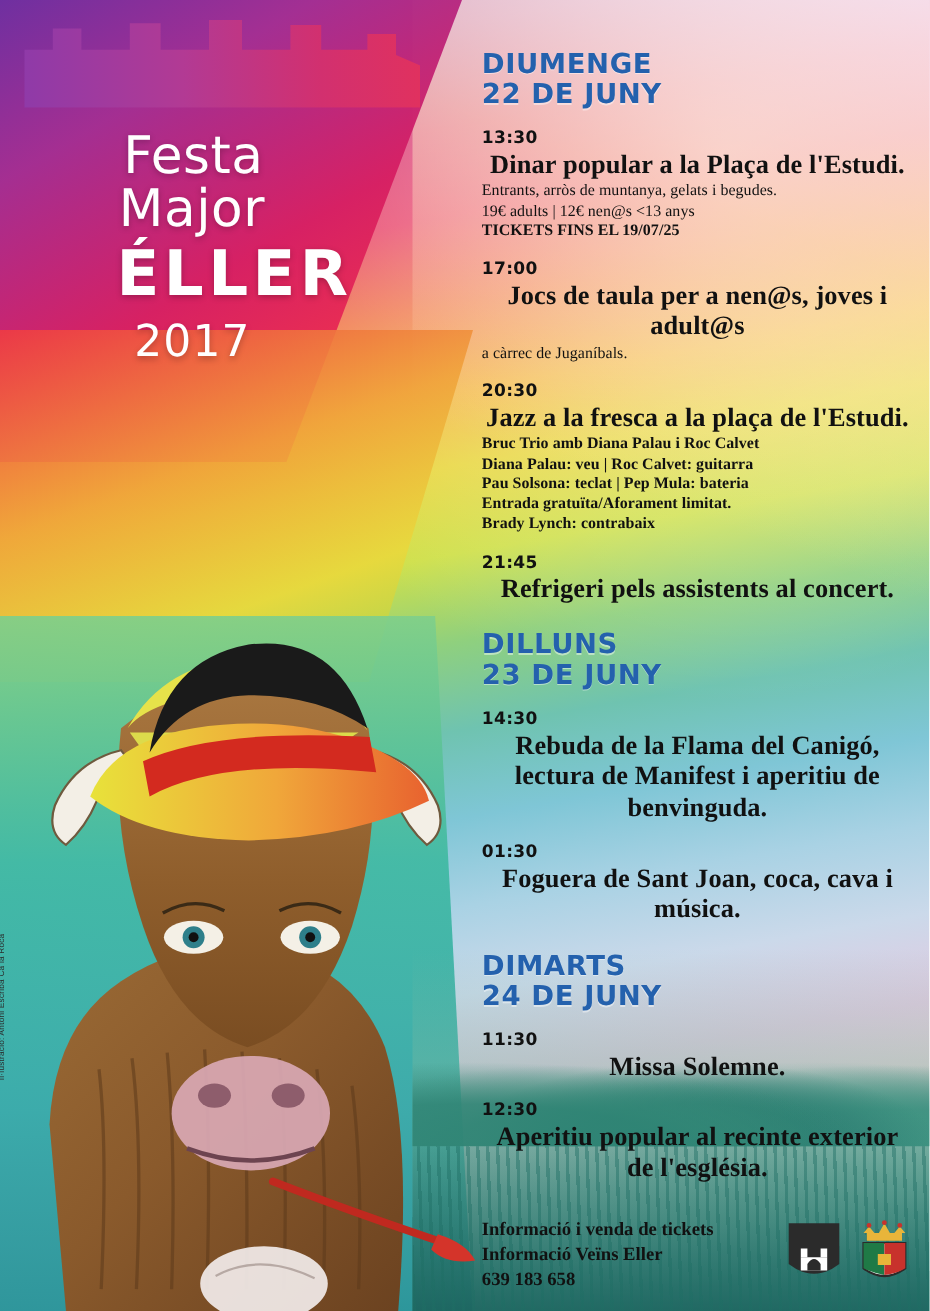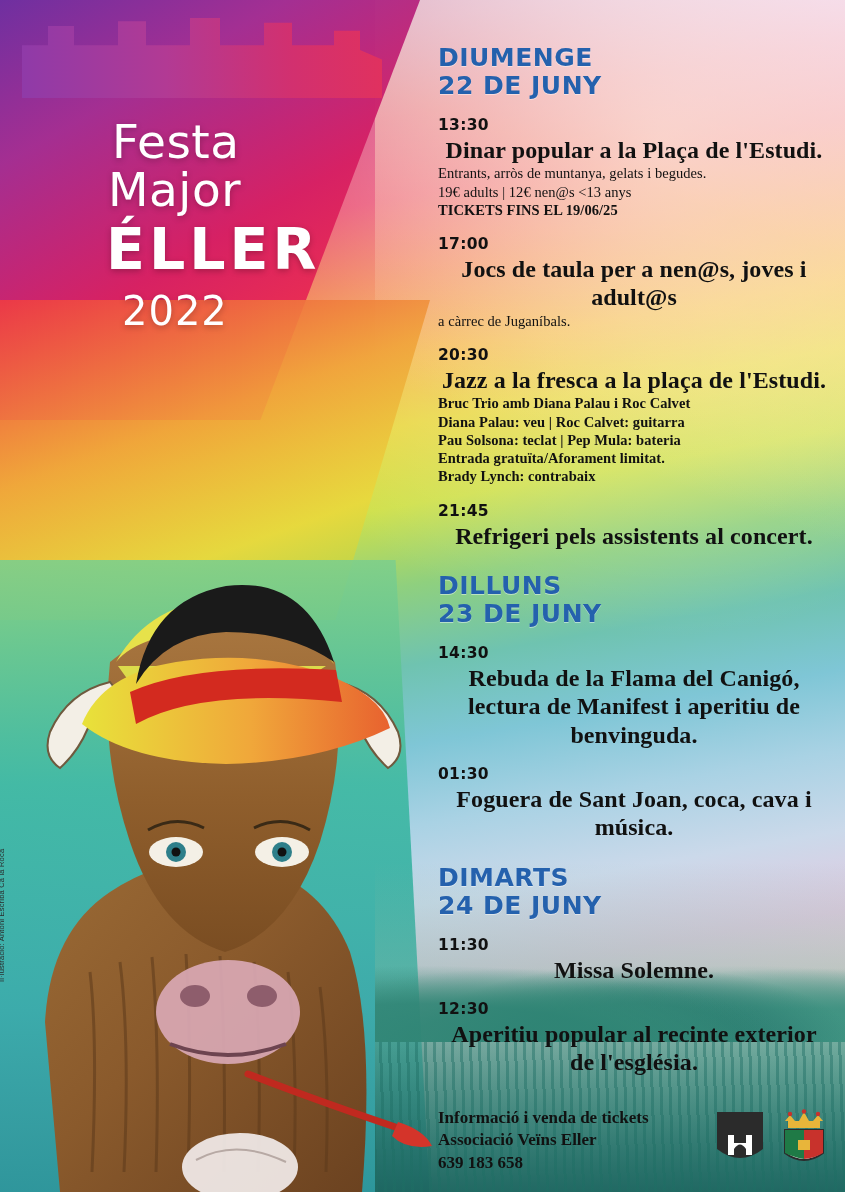--- a/index.html
+++ b/index.html
@@ -263,33 +263,33 @@
     <path d="M180 712 q58 22 116 0" stroke="#6d4450" stroke-width="4" fill="none"></path>
 
     <path d="M258 742 Q330 770 420 800" stroke="#c0291f" stroke-width="7" fill="none" stroke-linecap="round"></path>
     <path d="M408 790 q26 8 34 24 q-26 4 -40 -10 Z" fill="#d4342a"></path>
   </svg>
 
   <div class="title-block">
     <div class="title-festa">Festa</div>
     <div class="title-major">Major</div>
     <div class="title-eller">ÉLLER</div>
-    <div class="title-year">2022</div>
+    <div class="title-year">2017</div>
   </div>
 
   <div class="credit">Il·lustració: Antoni Escribà Ca la Roca</div>
 
   <div class="programme" id="programme">
       <div class="day-head"><span>DIUMENGE</span><span class="l2">22 DE JUNY</span></div>
       <div class="block">
         <div class="time">13:30</div>
         <div class="headline">Dinar popular a la Plaça de l'Estudi.</div>
         <div class="detail">Entrants, arròs de muntanya, gelats i begudes.</div>
         <div class="detail">19€ adults | 12€ nen@s &lt;13 anys</div>
-        <div class="detail bold">TICKETS FINS EL 19/06/25</div>
+        <div class="detail bold">TICKETS FINS EL 19/07/25</div>
       </div>
       <div class="block">
         <div class="time">17:00</div>
         <div class="headline">Jocs de taula per a nen@s, joves i adult@s</div>
         <div class="detail">a càrrec de Juganíbals.</div>
       </div>
       <div class="block">
         <div class="time">20:30</div>
         <div class="headline">Jazz a la fresca a la plaça de l'Estudi.</div>
         <div class="detail bold">Bruc Trio amb Diana Palau i Roc Calvet</div>
@@ -320,21 +320,21 @@
       </div>
       <div class="block">
         <div class="time">12:30</div>
         <div class="headline">Aperitiu popular al recinte exterior de l'església.</div>
       </div>
     </div>
 
   <div class="footer">
     <div class="footer-text">
       <div>Informació i venda de tickets</div>
-      <div>Associació Veïns Eller</div>
+      <div>Informació Veïns Eller</div>
       <div>639 183 658</div>
     </div>
     <div class="crests">
       <svg class="crest" viewBox="0 0 52 60">
         <path d="M3 3 H49 V40 Q26 58 3 40 Z" fill="#2b2b2b"></path>
         <path d="M14 34 h24 v12 h-24 z" fill="#ffffff"></path>
         <path d="M20 40 q6 -9 12 0 v6 h-12 z" fill="#2b2b2b"></path>
         <path d="M14 26 h6 v8 h-6 z M32 26 h6 v8 h-6 z" fill="#ffffff"></path>
       </svg>
       <svg class="crest" viewBox="0 0 52 60">

